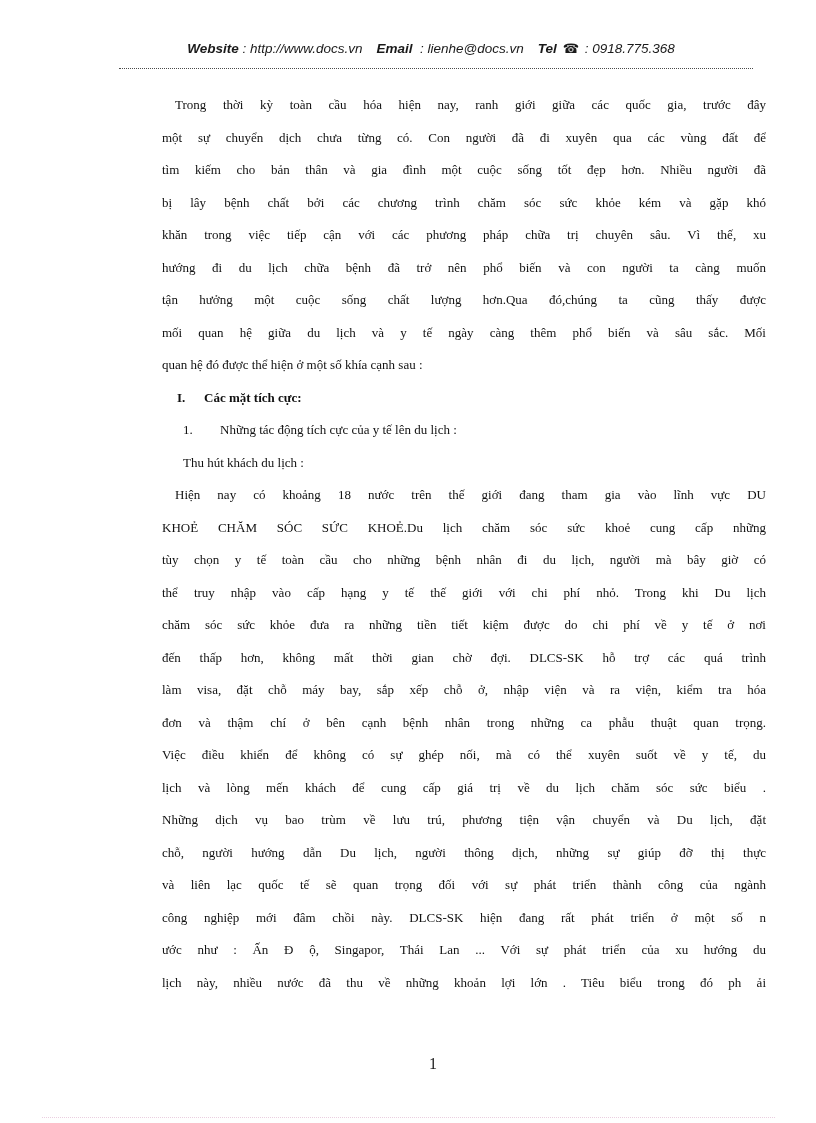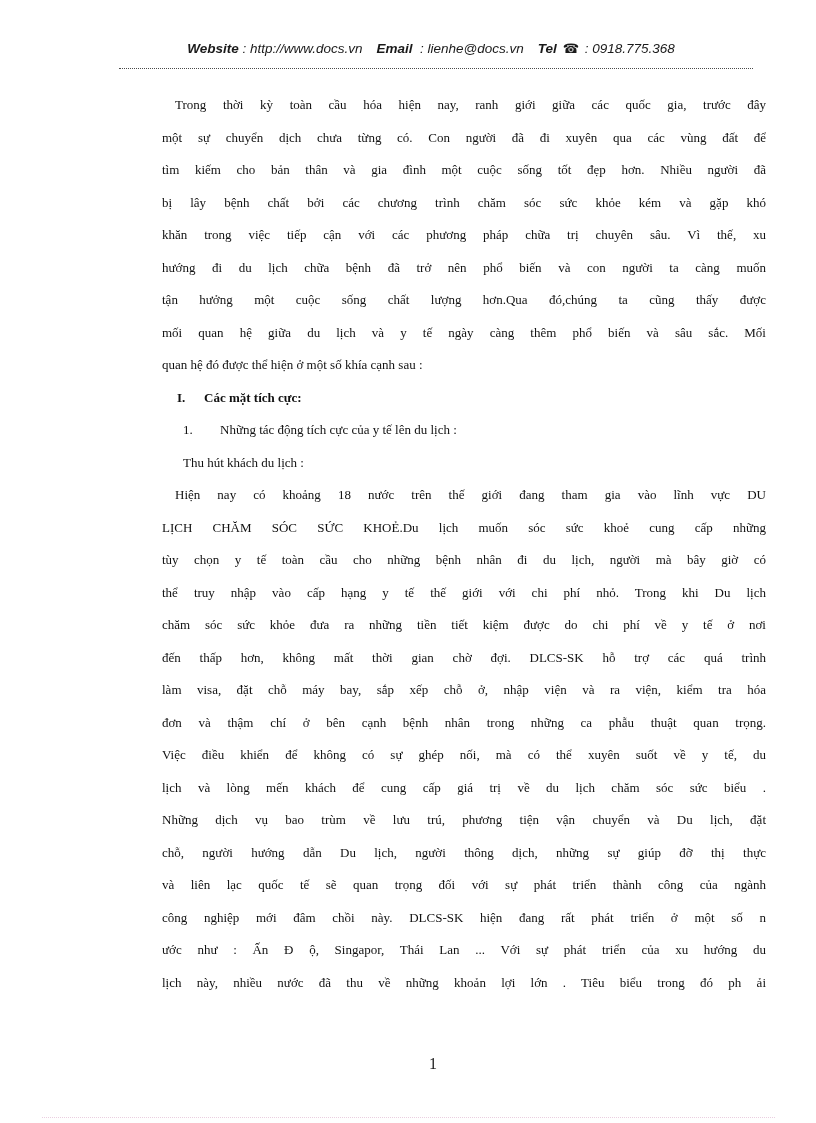--- a/index.html
+++ b/index.html
@@ -71,21 +71,21 @@
       <div class="line just">bị lây bệnh chất bởi các chương trình chăm sóc sức khỏe kém và gặp khó</div>
       <div class="line just">khăn trong việc tiếp cận với các phương pháp chữa trị chuyên sâu. Vì thế, xu</div>
       <div class="line just">hướng đi du lịch chữa bệnh đã trở nên phổ biến và con người ta càng muốn</div>
       <div class="line just">tận hưởng một cuộc sống chất lượng hơn.Qua đó,chúng ta cũng thấy được</div>
       <div class="line just">mối quan hệ giữa du lịch và y tế ngày càng thêm phổ biến và sâu sắc. Mối</div>
       <div class="line">quan hệ đó được thể hiện ở một số khía cạnh sau :</div>
       <div class="line heading"><span class="num">I.</span><span>Các mặt tích cực:</span></div>
       <div class="line subheading"><span class="num">1.</span><span>Những tác động tích cực của y tế lên du lịch :</span></div>
       <div class="line plain"><span>Thu hút khách du lịch :</span></div>
       <div class="line first just">Hiện nay có khoảng  18 nước trên thế giới đang tham gia vào lĩnh vực DU</div>
-      <div class="line just">LỊCH CHĂM SÓC SỨC KHOẺ.Du lịch muốn sóc sức khoẻ cung cấp những</div>
+      <div class="line just">KHOẺ CHĂM SÓC SỨC KHOẺ.Du lịch chăm sóc sức khoẻ cung cấp những</div>
       <div class="line just">tùy chọn y tế toàn cầu cho những bệnh nhân đi du lịch, người mà bây giờ có</div>
       <div class="line just">thể truy nhập vào cấp hạng y tế thế giới với chi phí nhỏ. Trong khi Du lịch</div>
       <div class="line just">chăm sóc sức khỏe đưa ra những tiền tiết kiệm được do chi phí về y tế ở nơi</div>
       <div class="line just">đến thấp hơn, không mất thời gian chờ đợi. DLCS-SK hỗ trợ các quá trình</div>
       <div class="line just">làm visa, đặt chỗ máy bay, sắp xếp chỗ ở, nhập viện và ra viện, kiểm tra hóa</div>
       <div class="line just">đơn và thậm chí ở bên cạnh bệnh nhân trong những ca phẫu thuật quan trọng.</div>
       <div class="line just">Việc điều khiển để không có sự ghép nối, mà có thể xuyên suốt về y tế, du</div>
       <div class="line just">lịch và lòng mến khách để cung cấp giá trị về du lịch chăm sóc sức biểu .</div>
       <div class="line just">Những dịch vụ bao trùm về lưu trú, phương tiện vận chuyển và Du lịch, đặt</div>
       <div class="line just">chỗ, người hướng dẫn Du lịch, người thông dịch, những sự giúp đỡ thị thực</div>

